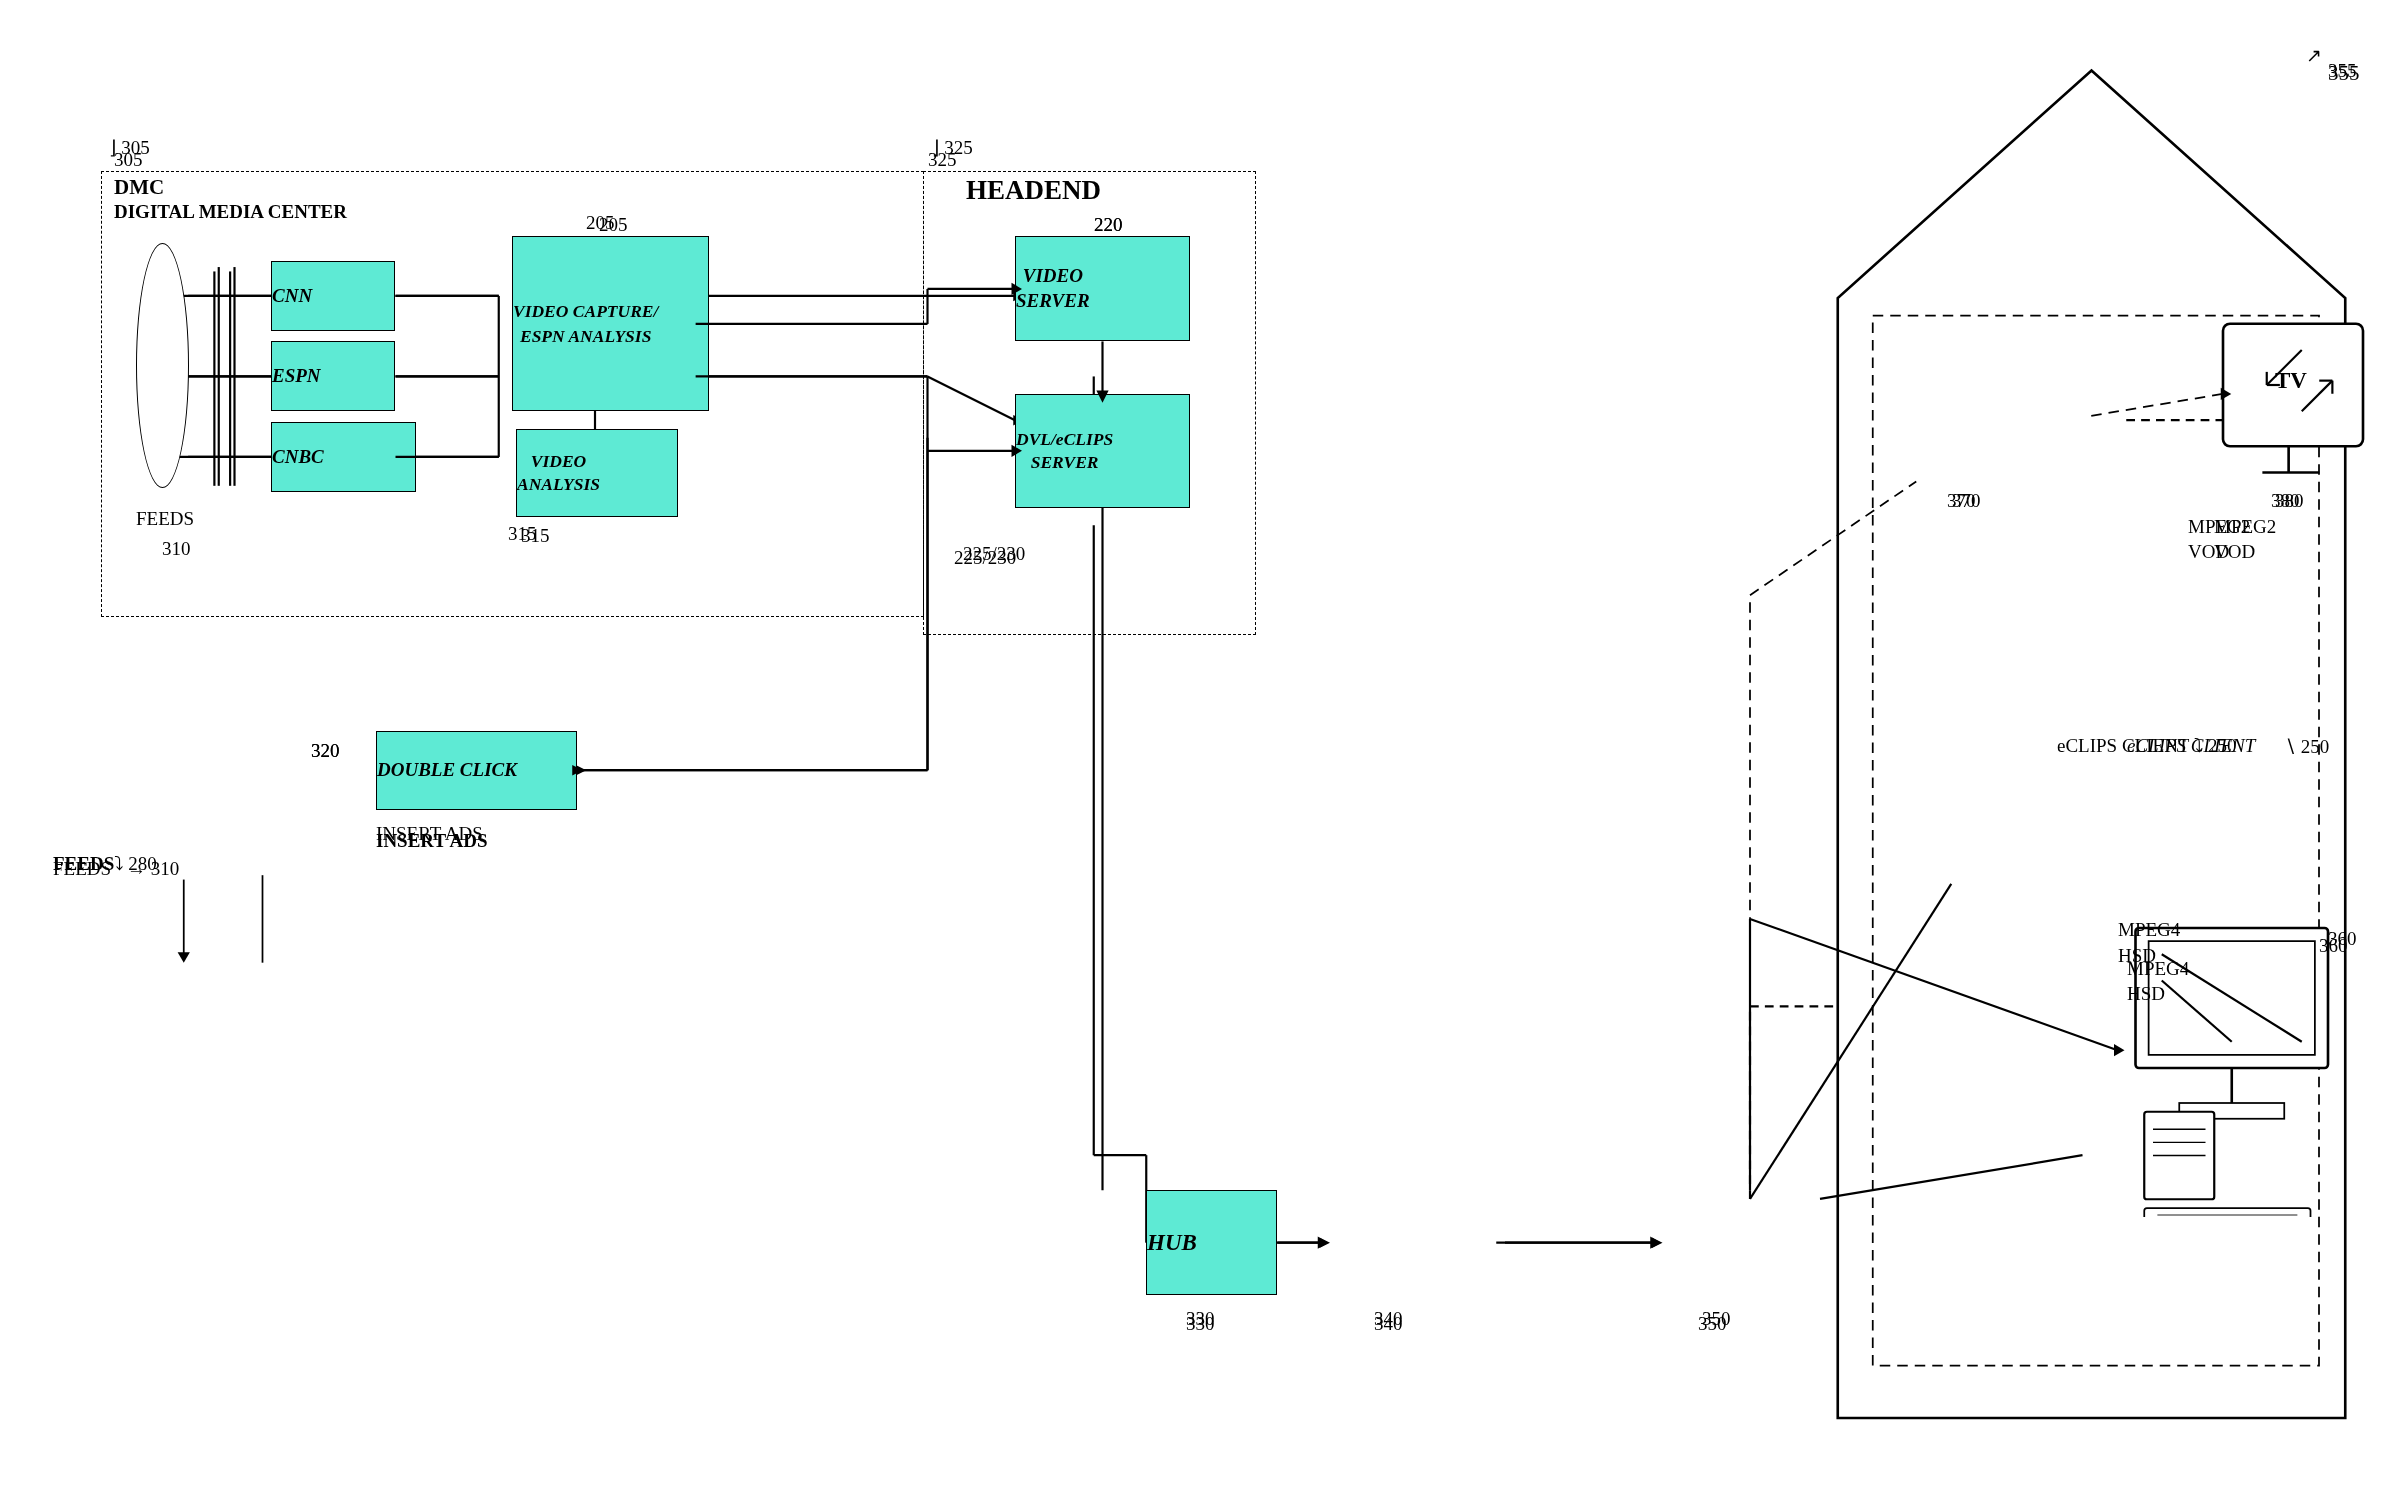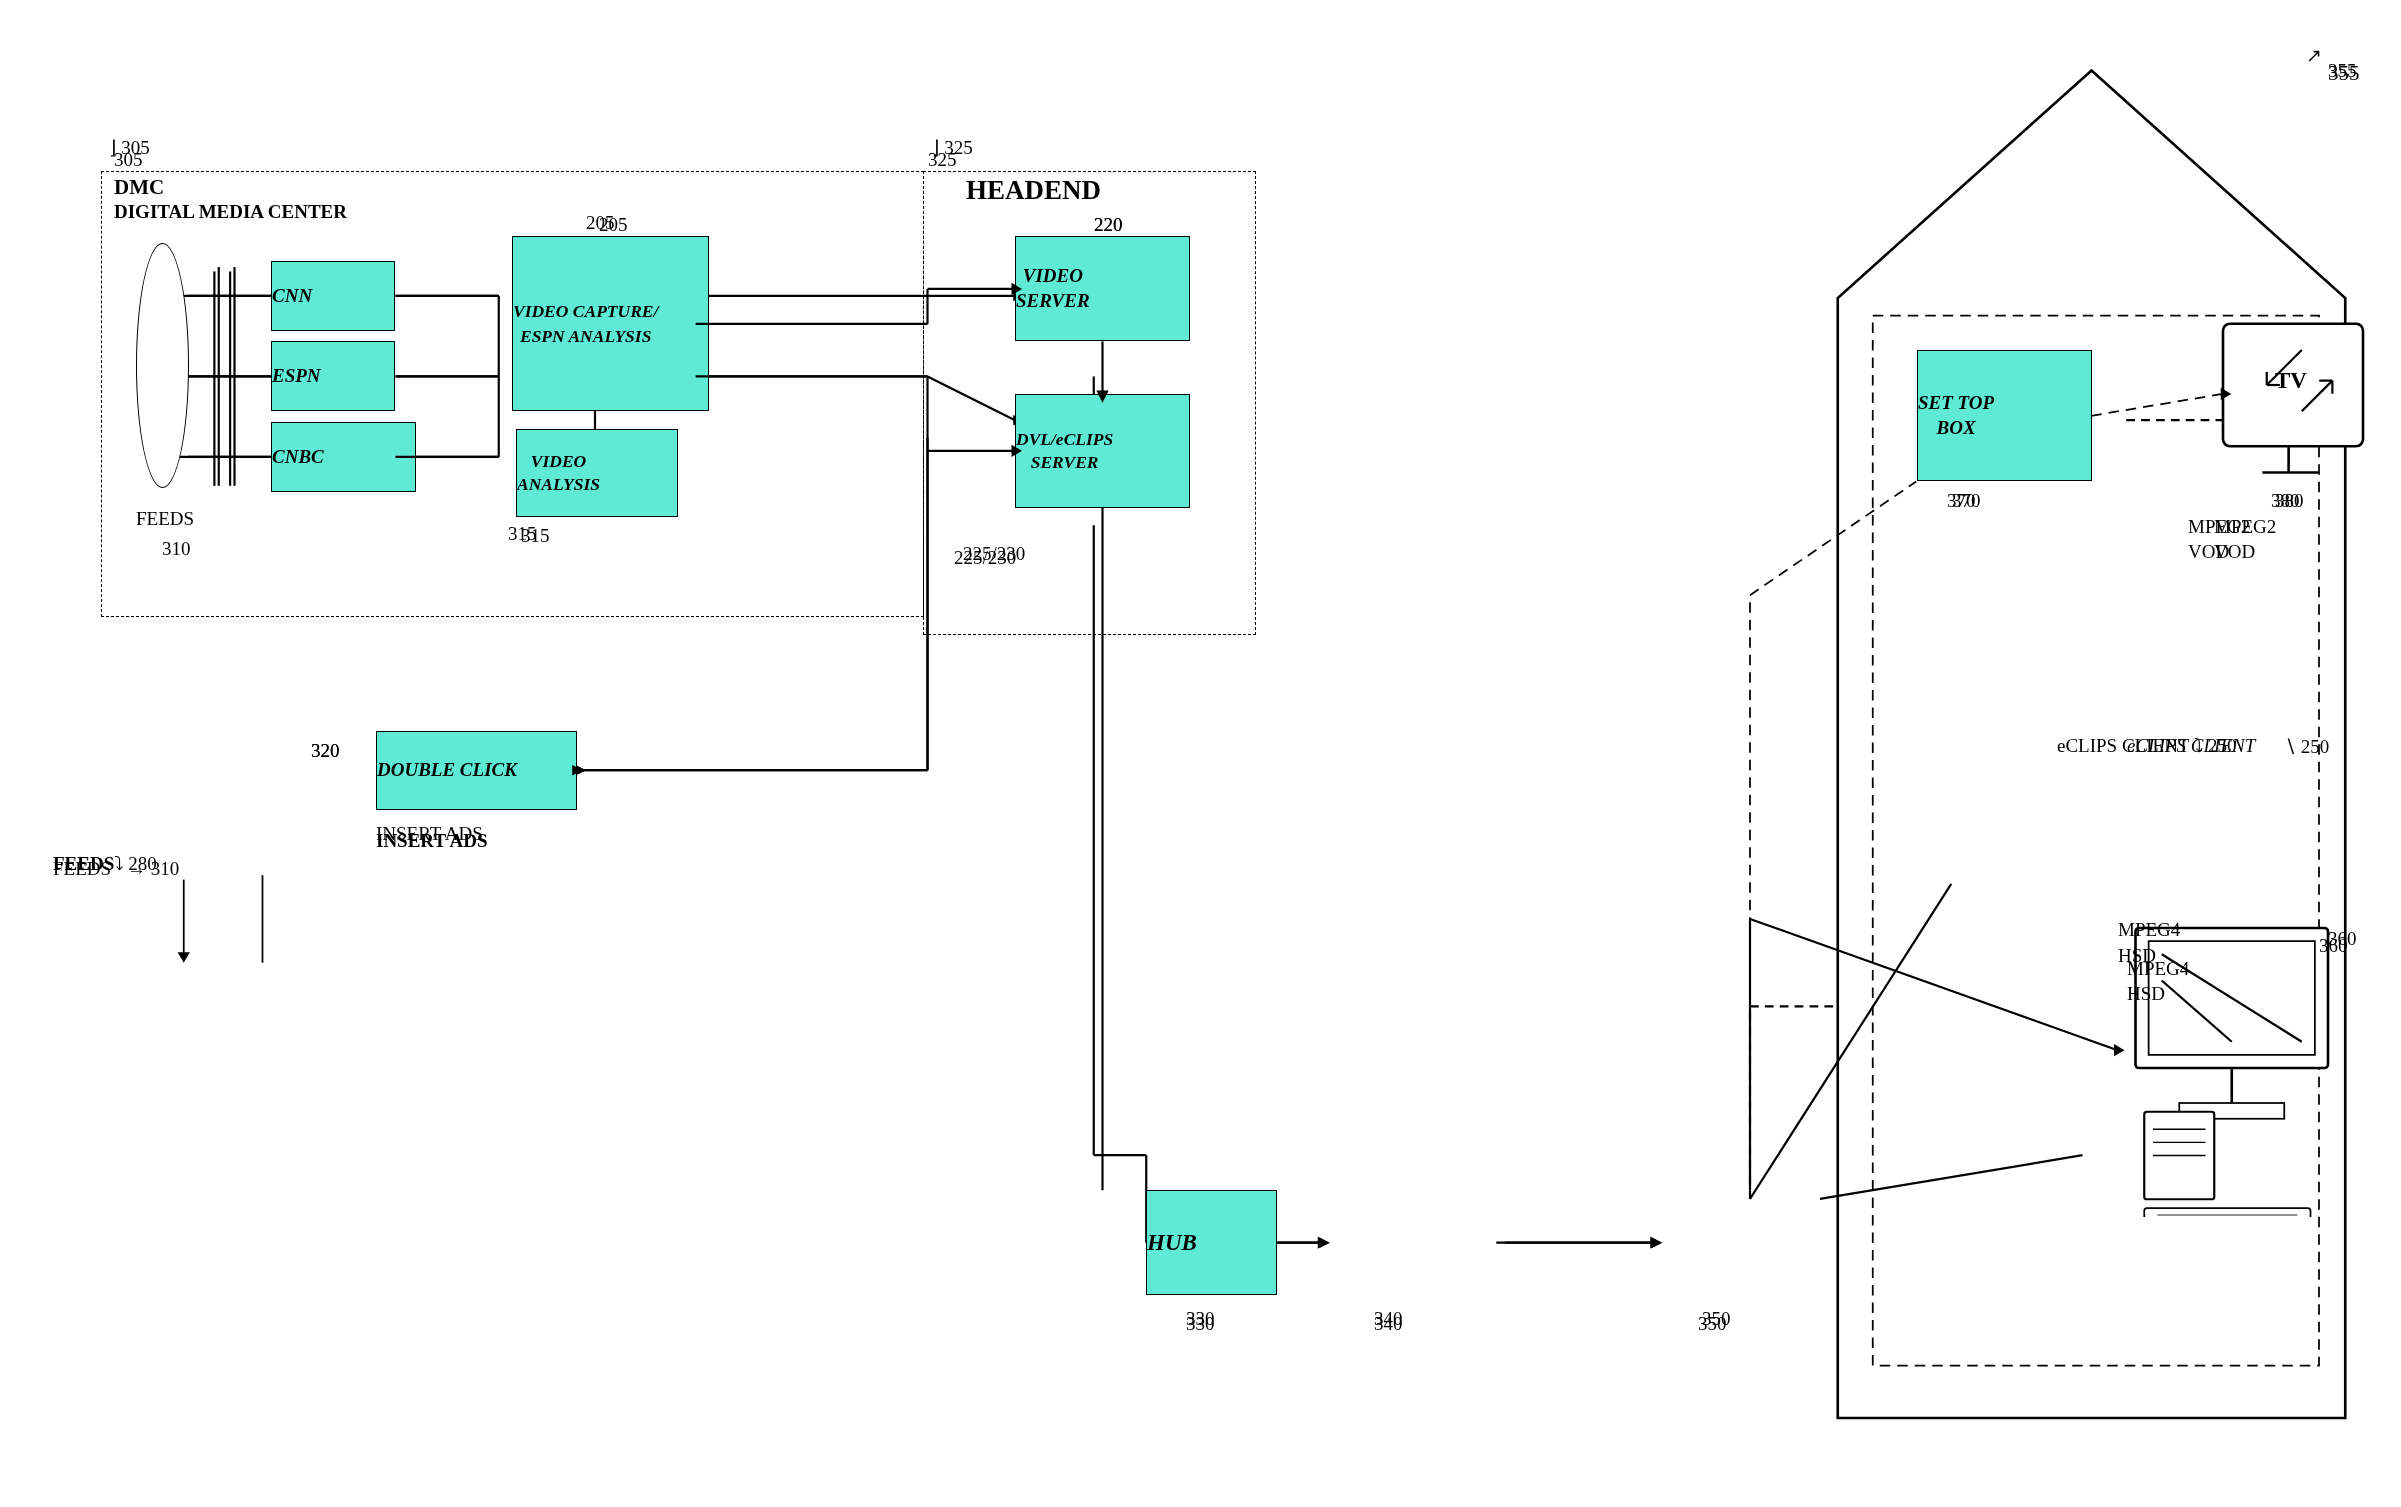--- a/index.html
+++ b/index.html
@@ -223,26 +223,20 @@
 
   <svg style="position:absolute; left:1820px; top:53px; width:543px; height:1400px;" viewBox="0 0 620 1600" width="543" height="1400">
 
     <polygon points="310,20 600,280 600,1560 20,1560 20,280" fill="none" stroke="#000" stroke-width="3"></polygon>
 
     <rect x="60" y="300" width="510" height="1200" fill="none" stroke="#000" stroke-width="2" stroke-dasharray="12,8"></rect>
   </svg>
 
   <div class="number-label" style="left:2328px; top:61px; font-size:21px;">355</div>
 
-  <div class="box box-thin" style="left:1917px; top:350px; width:175px; height:131px; font-size:19px;">
-    <div>
-      <div style="font-weight:bold;">SET TOP</div>
-      <div style="font-weight:bold;">BOX</div>
-    </div>
-  </div>
 
   <div class="number-label" style="left:1947px; top:490px;">370</div>
 
   <svg style="position:absolute; left:2214px; top:315px; width:158px; height:175px;" viewBox="0 0 180 200" width="158" height="175">
     <rect x="10" y="10" width="160" height="140" rx="8" fill="white" stroke="#000" stroke-width="3"></rect>
 
     <line x1="100" y1="40" x2="60" y2="80" stroke="#000" stroke-width="2.5"></line>
     <line x1="60" y1="80" x2="75" y2="80" stroke="#000" stroke-width="2.5"></line>
     <line x1="60" y1="80" x2="60" y2="65" stroke="#000" stroke-width="2.5"></line>
     <line x1="100" y1="110" x2="135" y2="75" stroke="#000" stroke-width="2.5"></line>

